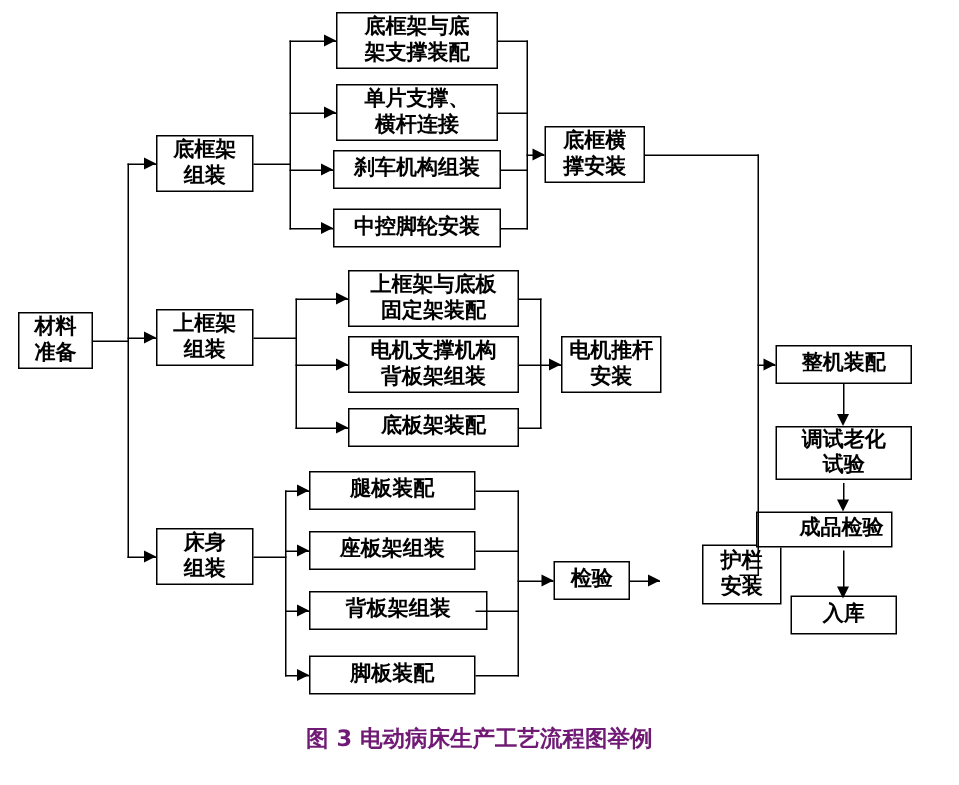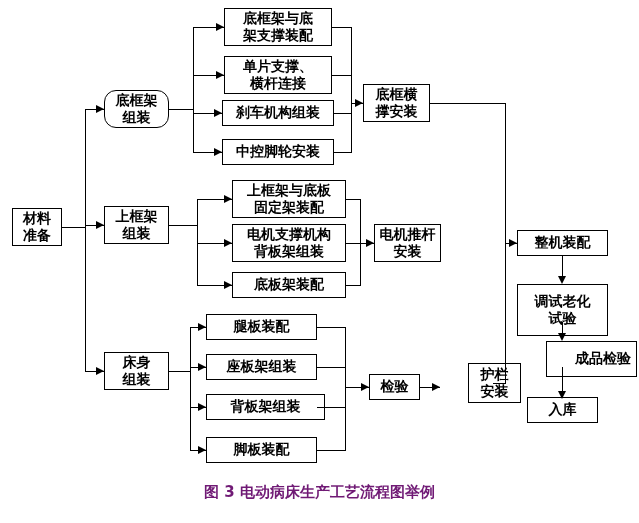--- a/index.html
+++ b/index.html
@@ -51,21 +51,21 @@
   }
 </style>
 </head>
 <body>
 
 <div id="canvas">
 
   <div class="node" style="left:12px; top:208px; width:50px; height:38px;">材料
 准备</div>
 
-  <div class="node" style="left:104px; top:90px; width:65px; height:38px;border-radius:12px;">底框架
+  <div class="node" style="left:104px; top:90px; width:65px; height:38px;">底框架
 组装</div>
   <div class="node" style="left:104px; top:206px; width:65px; height:38px;">上框架
 组装</div>
   <div class="node" style="left:104px; top:352px; width:65px; height:38px;">床身
 组装</div>
 
   <div class="node" style="left:224px; top:8px; width:108px; height:38px;">底框架与底
 架支撑装配</div>
   <div class="node" style="left:224px; top:56px; width:108px; height:38px;">单片支撑、
 横杆连接</div>
@@ -85,23 +85,23 @@
 
   <div class="node" style="left:363px; top:84px; width:67px; height:38px;text-align:center;">底框横
 撑安装</div>
   <div class="node" style="left:374px; top:224px; width:67px; height:38px;">电机推杆
 安装</div>
   <div class="node" style="left:369px; top:374px; width:51px; height:26px;">检验</div>
   <div class="node" style="left:440px; top:363px; width:53px; height:40px;margin-left:28px;">护栏
 安装</div>
 
   <div class="node" style="left:517px; top:230px; width:91px; height:26px;">整机装配</div>
-  <div class="node" style="left:517px; top:284px; width:91px; height:52px;">调试老化
+  <div class="node" style="left:517px; top:284px; width:91px; height:36px;">调试老化
 试验</div>
-  <div class="node" style="left:546px; top:341px; width:91px; height:36px;padding-left:23px;">成品检验</div>
+  <div class="node" style="left:504px; top:341px; width:91px; height:24px;padding-left:23px;">成品检验</div>
   <div class="node" style="left:527px; top:397px; width:71px; height:26px;">入库</div>
 
   <div class="lnh" style="left:62px; top:227px; width:24px;"></div>
   <div class="lnv" style="left:85px; top:109px; height:263px;"></div>
   <div class="lnh" style="left:85px; top:109px; width:19px;"></div>
   <div class="ar" style="left:96px; top:105px;"></div>
   <div class="lnh" style="left:85px; top:225px; width:19px;"></div>
   <div class="ar" style="left:96px; top:221px;"></div>
   <div class="lnh" style="left:85px; top:371px; width:19px;"></div>
   <div class="ar" style="left:96px; top:367px;"></div>

